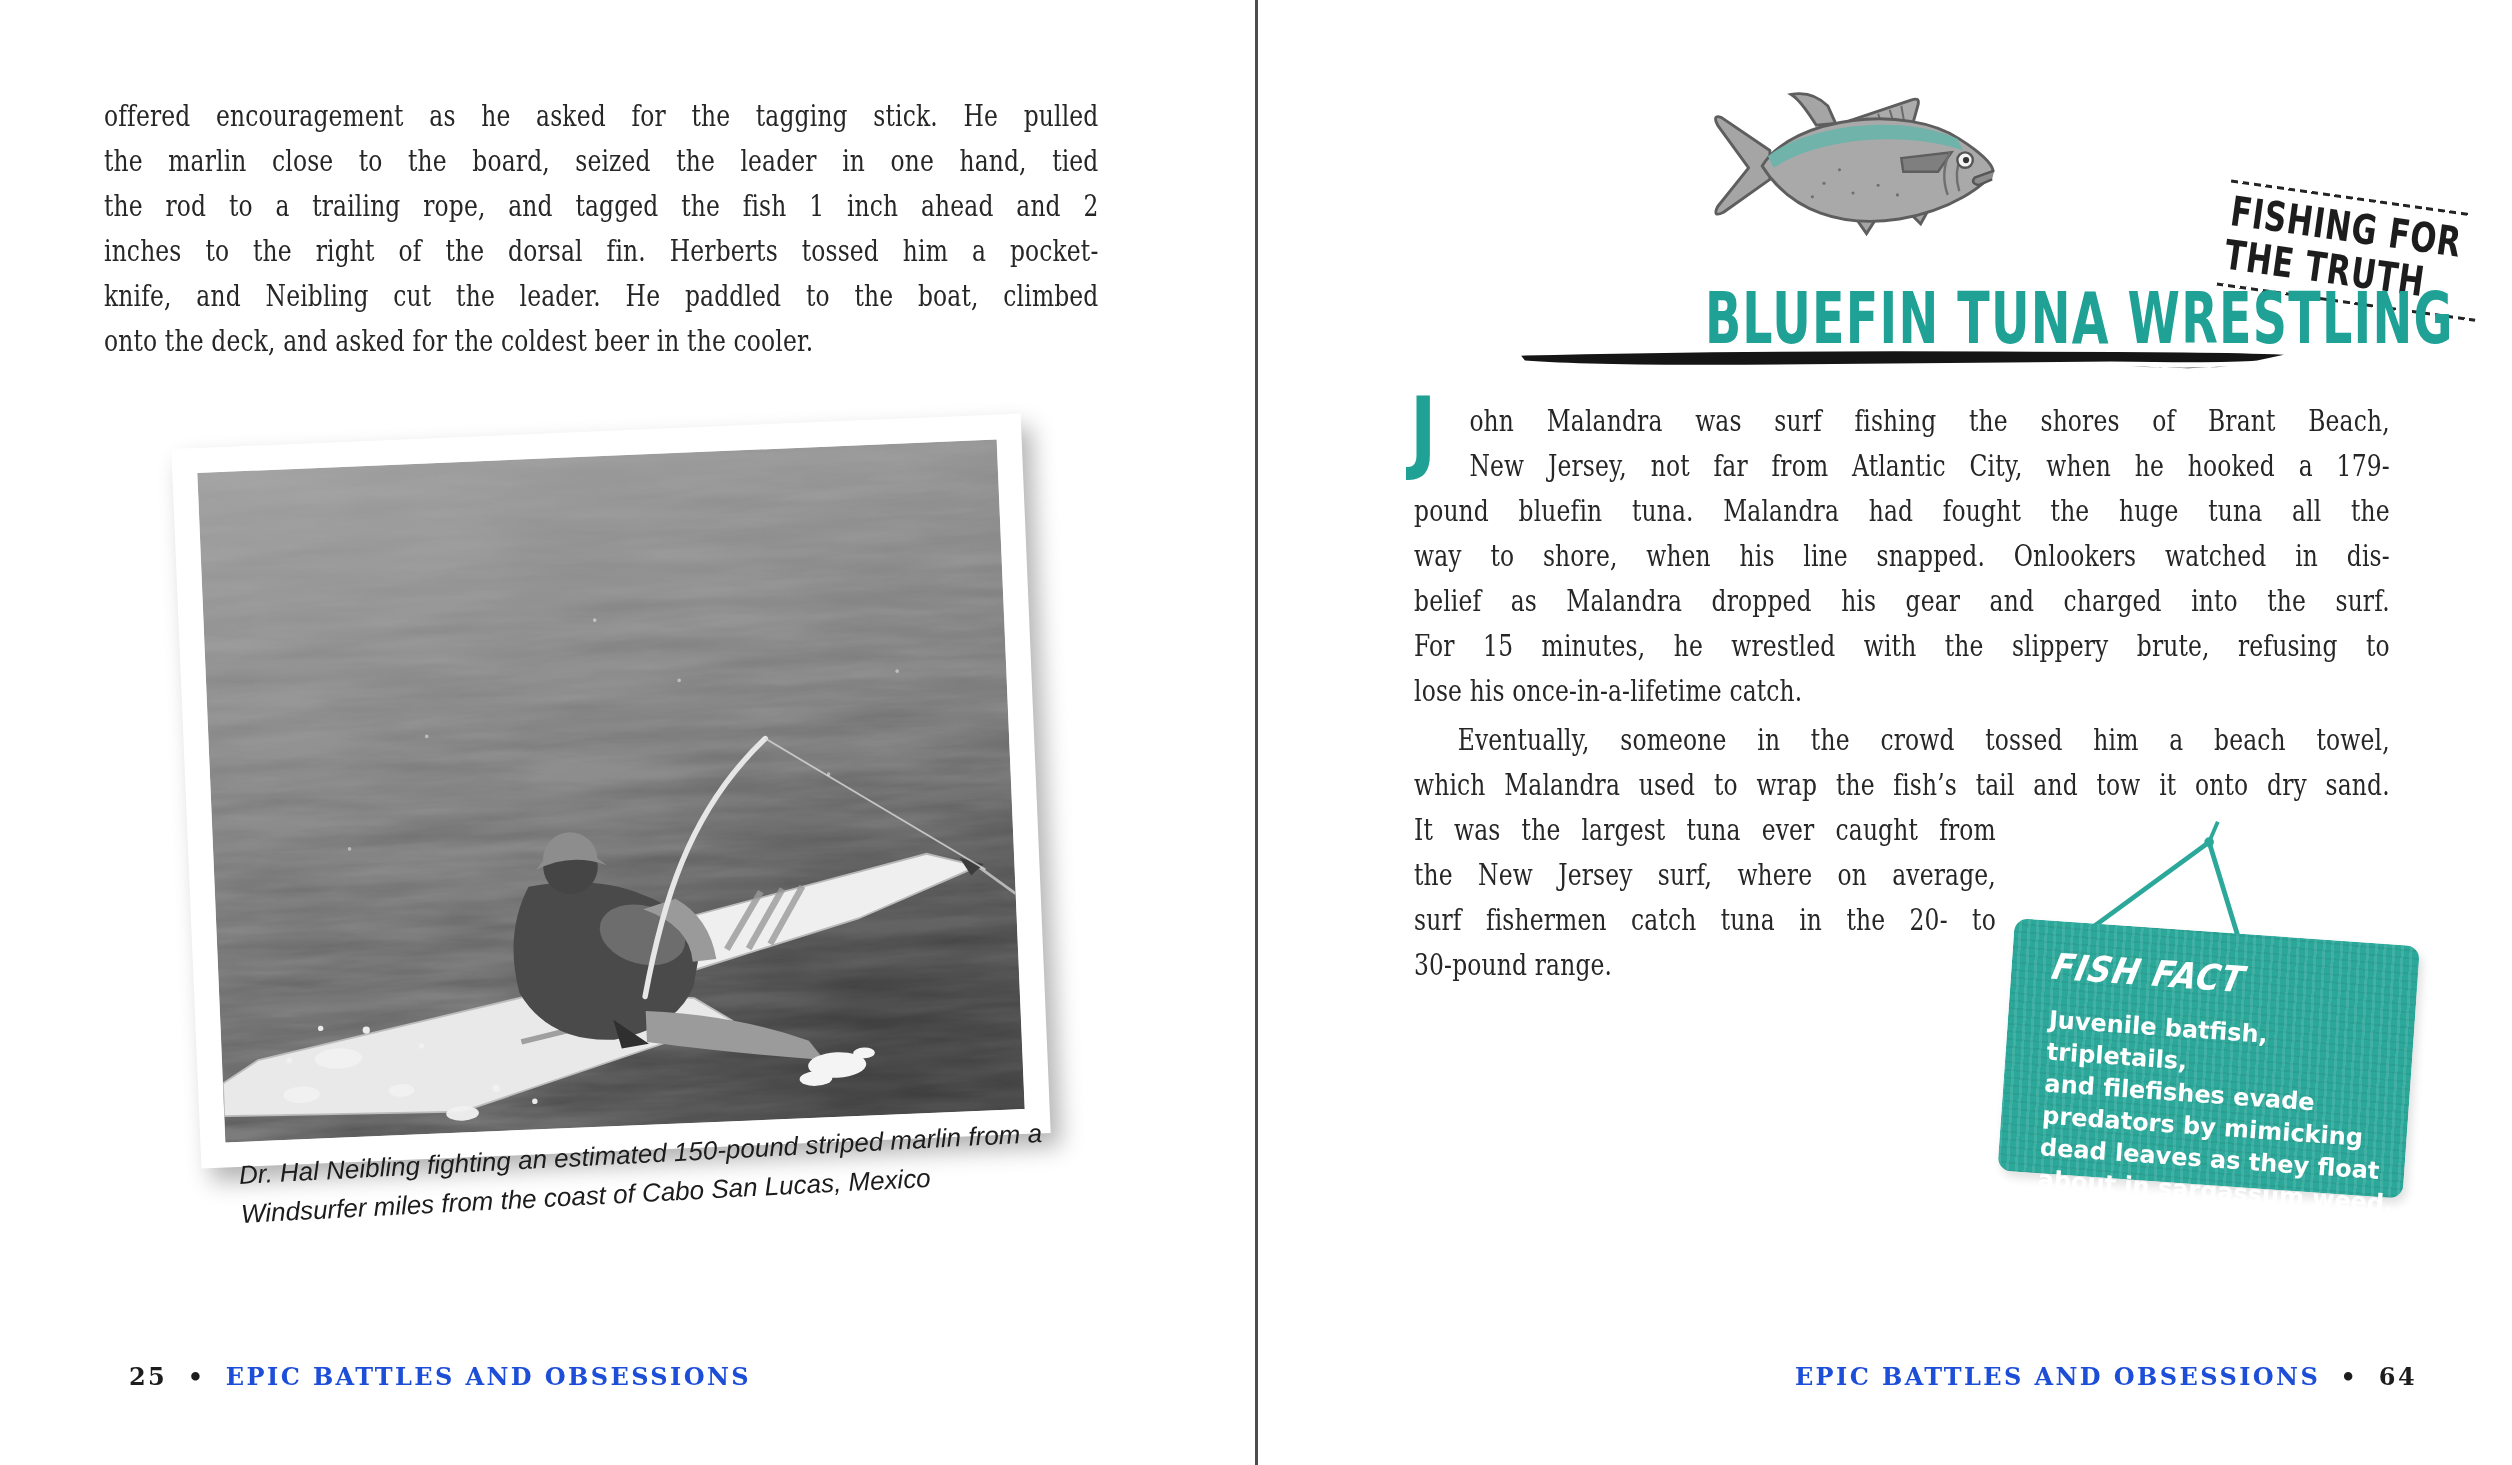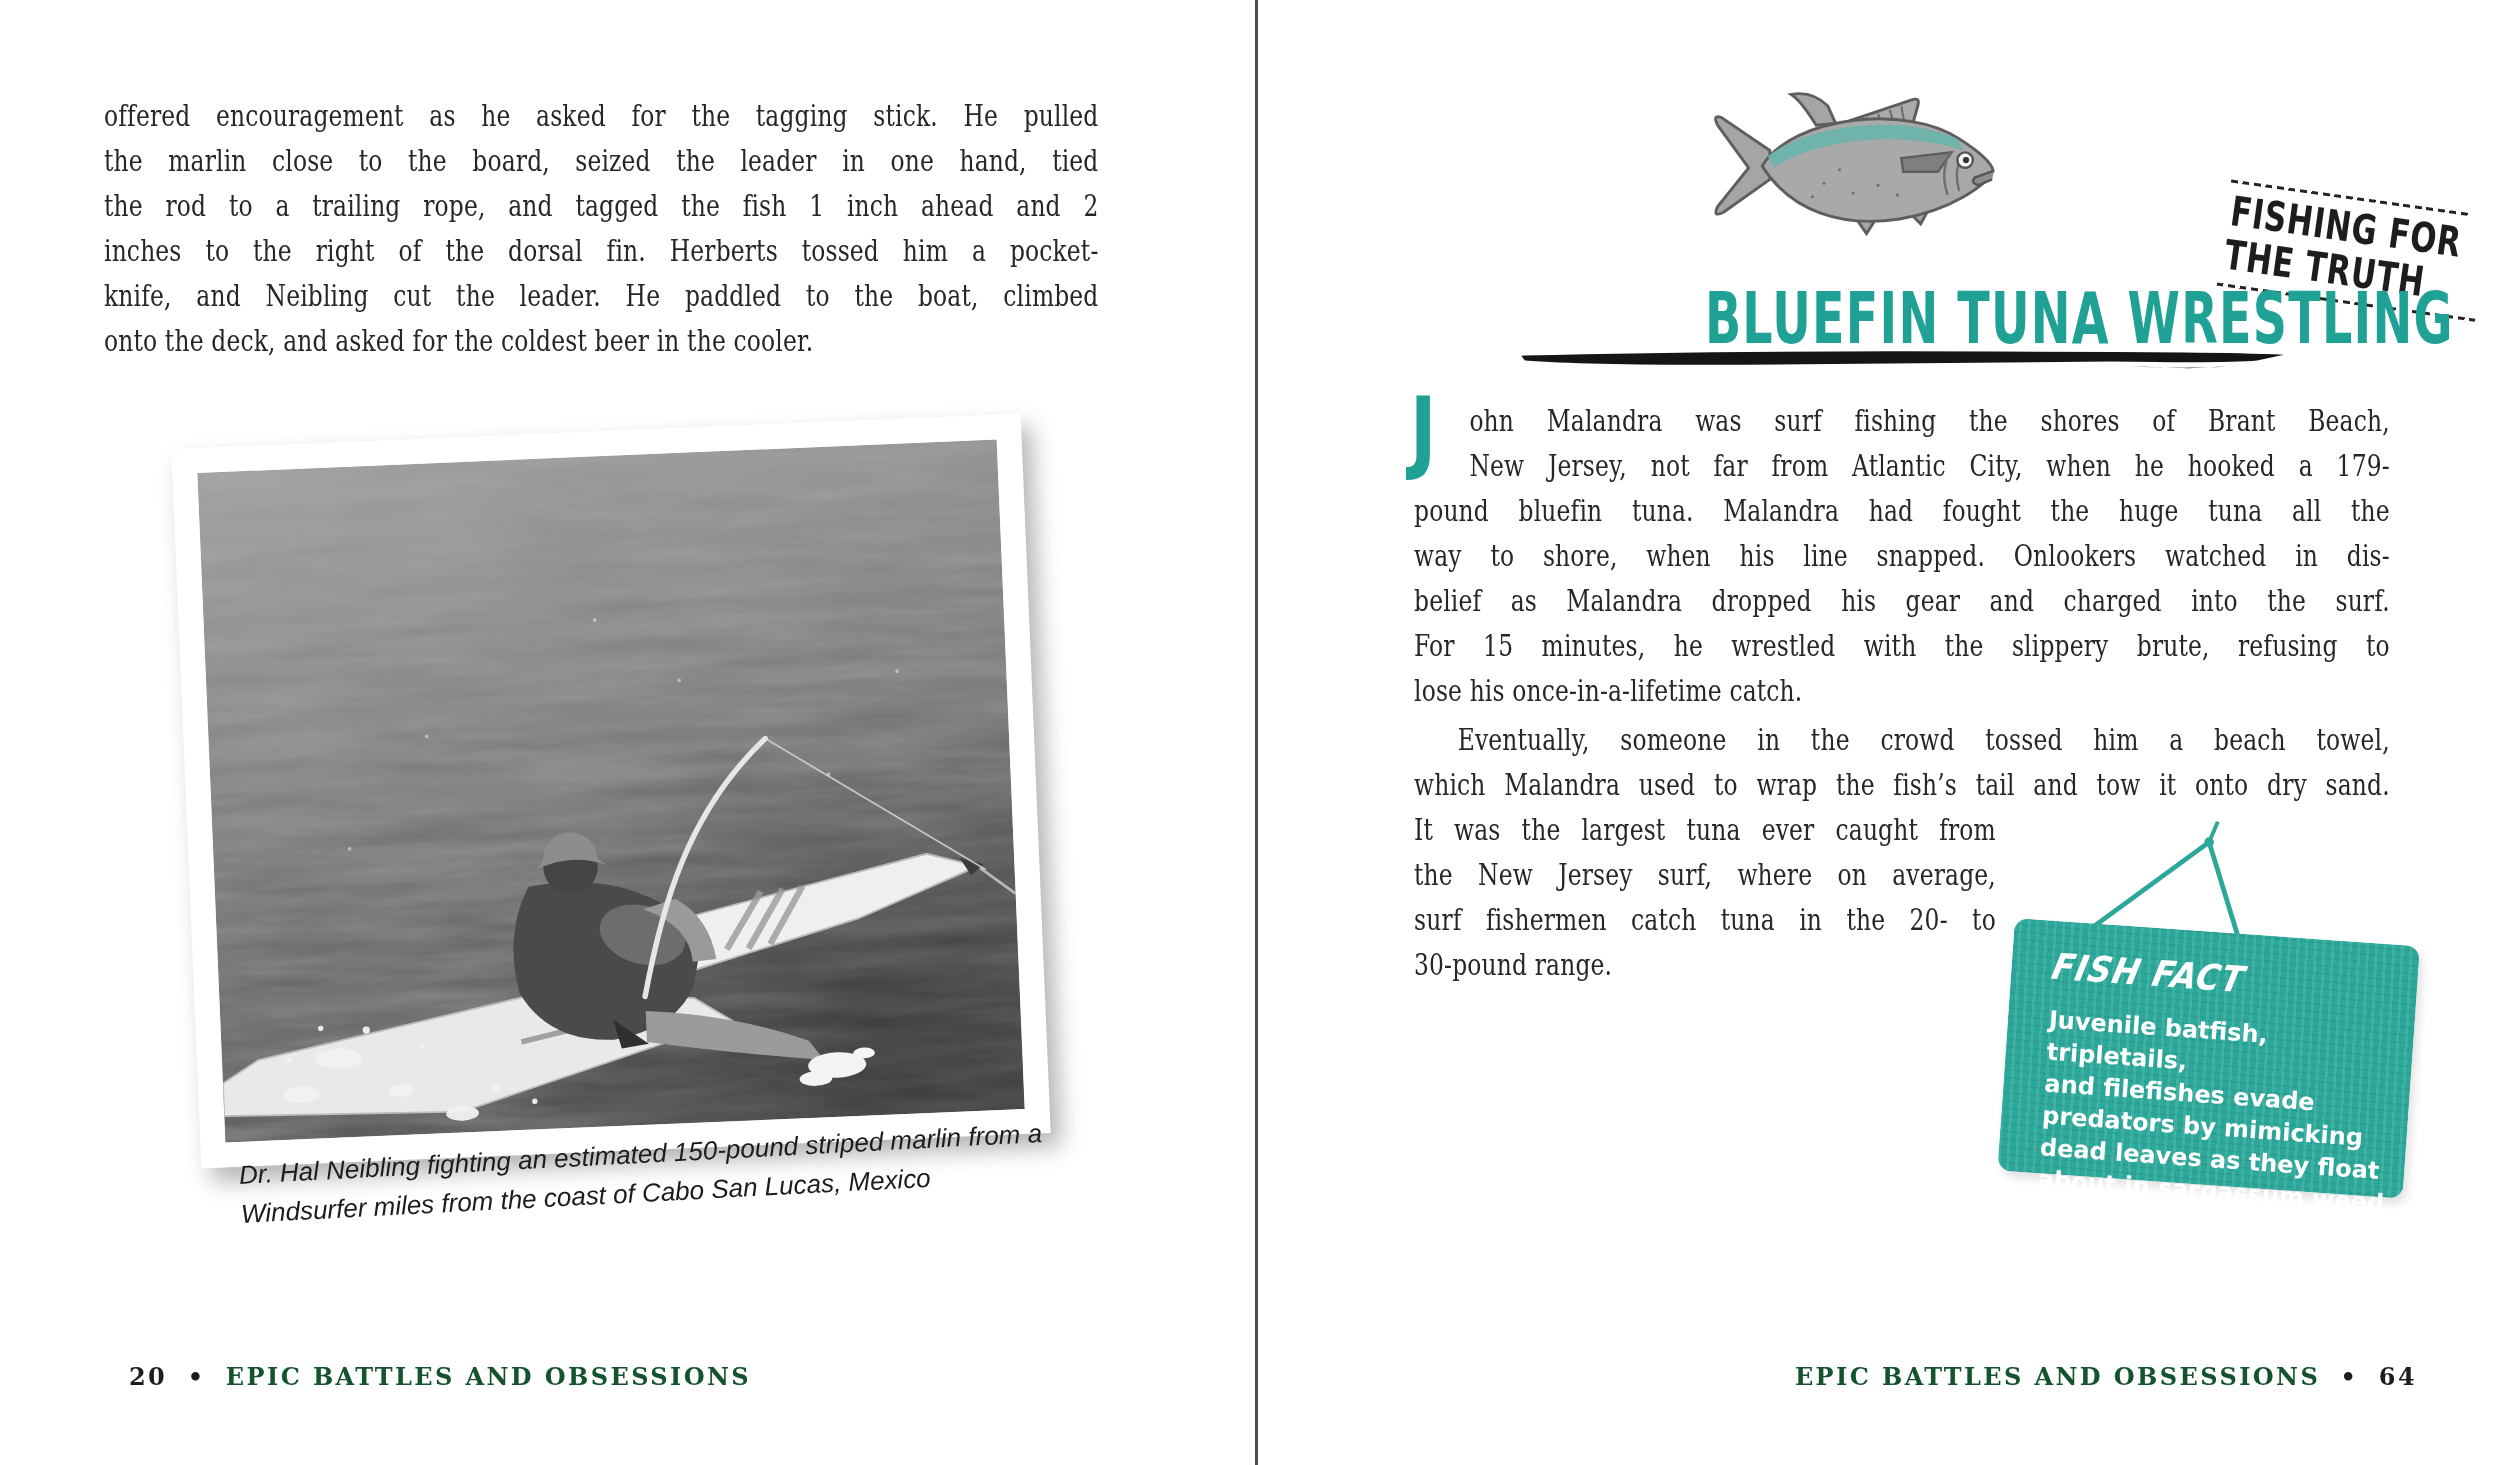--- a/index.html
+++ b/index.html
@@ -10,21 +10,21 @@
   .cond{transform:scaleX(0.78);transform-origin:0 0;}
   .l{display:block;text-align:justify;text-align-last:justify;line-height:45px;font-size:30px;
      color:#262626;letter-spacing:0.2px;}
   .l.last{text-align-last:left;}
   .divider{position:absolute;left:1255px;top:0;width:2.9px;height:1466px;background:#4d4d4d;}
   
   .footer{position:absolute;top:1362px;font-size:24px;font-weight:700;letter-spacing:2.4px;
           font-family:"DejaVu Serif",serif;white-space:nowrap;}
   .footer .pg{color:#1d1d1d;}
   .footer .sep{color:#1d1d1d;padding:0 9.7px;}
-  .footer .bt{color:#14532d;}
+  .footer .bt{color:#1d4ed8;}
   
   .photo-frame{position:absolute;left:186px;top:431px;width:800px;height:670px;background:#ffffff;
                padding:25px;transform:rotate(-2.4deg);box-shadow:9.7px 13.5px 23px rgba(0,0,0,.30);}
   .photo-frame svg{display:block;}
   .caption{position:absolute;left:238px;top:1156px;transform:rotate(-3deg);transform-origin:0 0;
            font-family:"Liberation Sans",sans-serif;font-style:italic;font-size:26px;
            line-height:39px;color:#1c1c1c;}
   
   .chapter-title{position:absolute;left:1512px;top:282px;width:783px;text-align:center;}
   .chapter-title span{display:inline-block;transform:scaleX(0.66);transform-origin:50% 50%;
@@ -149,21 +149,21 @@
         </g>
       </svg>
     </div>
 
     <div class="caption">
       <div>Dr. Hal Neibling fighting an estimated 150-pound striped marlin from a</div>
       <div>Windsurfer miles from the coast of Cabo San Lucas, Mexico</div>
     </div>
 
     <div class="footer" style="left:129px;">
-      <span class="pg">20</span>
+      <span class="pg">25</span>
       <span class="sep">•</span>
       <span class="bt">EPIC BATTLES AND OBSESSIONS</span>
     </div>
   </div>
 
   <div class="divider"></div>
 
   <div>
 
     <svg class="abs" style="left:1708px;top:77px;" width="290" height="172" viewBox="0 0 300 178">

